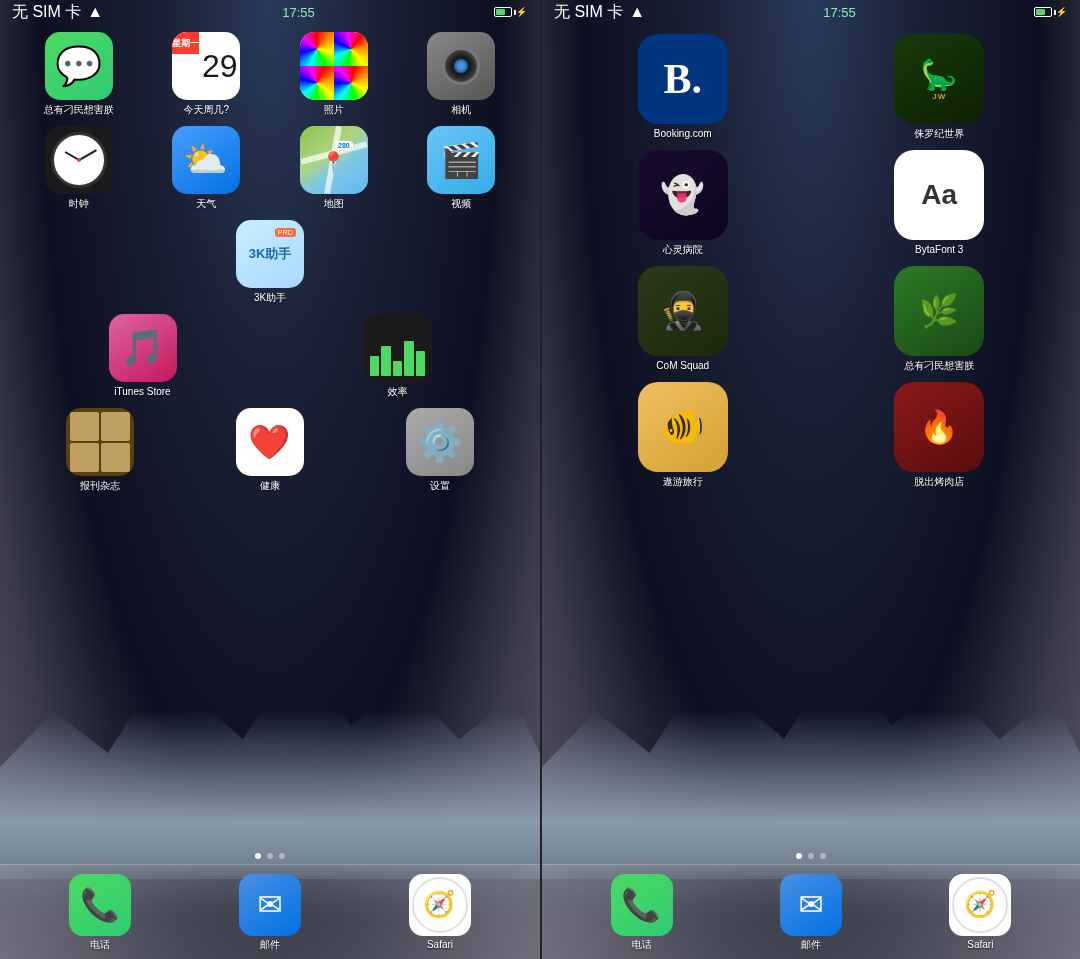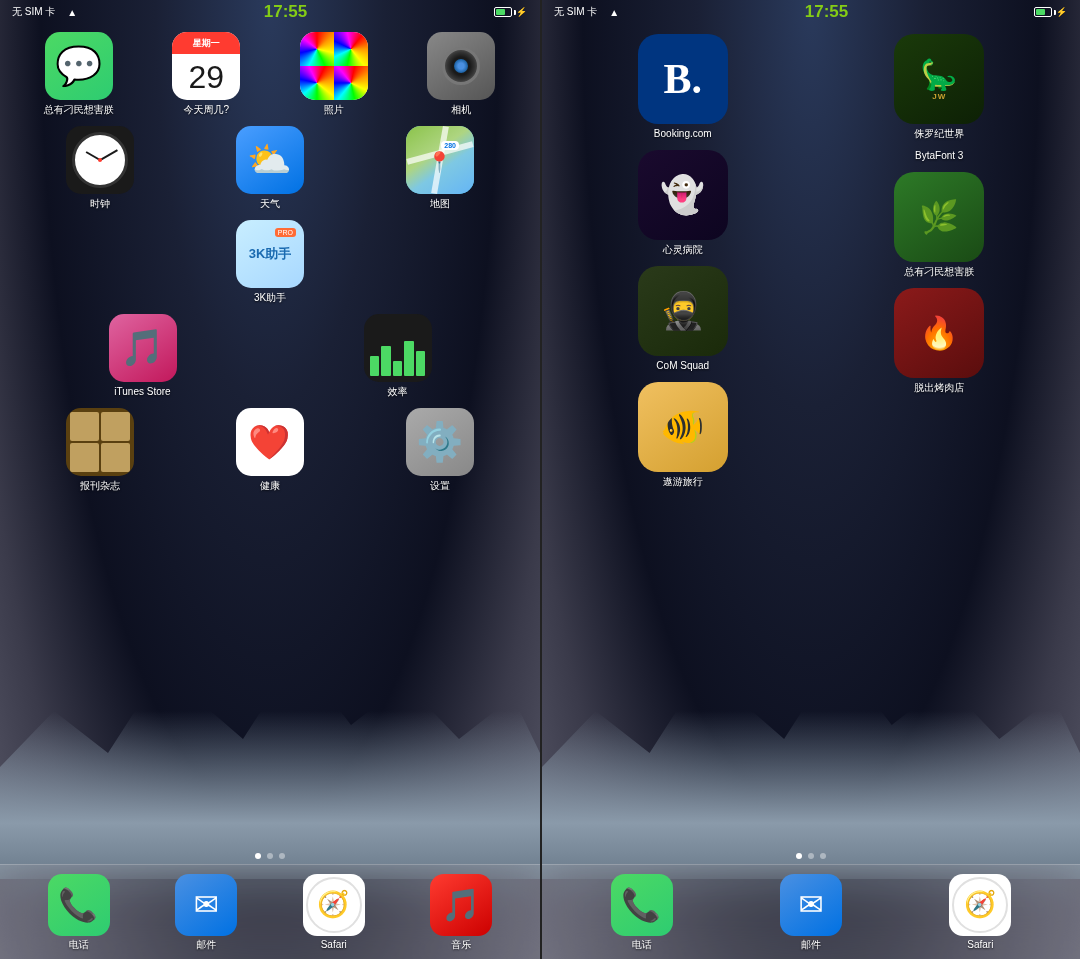--- a/index.html
+++ b/index.html
@@ -40,29 +40,29 @@
       display: flex;
       justify-content: space-between;
       align-items: center;
       padding: 4px 12px;
       height: 24px;
     }
 
     .status-left {
       display: flex;
       align-items: center;
-      gap: 12px;
-      font-size: 10px;
+      gap: 6px;
+      font-size: 16px;
       color: white;
     }
 
     .status-center {
-      font-size: 17px;
-      font-weight: 700;
-      color: #84cc16;
+      font-size: 13px;
+      font-weight: 400;
+      color: #86efac;
     }
 
     .status-right {
       display: flex;
       align-items: center;
       gap: 3px;
       font-size: 11px;
       color: white;
     }
 
@@ -159,21 +159,21 @@
 
     
     .icon-calendar {
       background: white;
     }
 
     .calendar-inner {
       width: 100%;
       height: 100%;
       display: flex;
-      flex-direction: column;
+      flex-direction: row;
     }
 
     .calendar-header {
       background: #ff3b30;
       color: white;
       font-size: 9px;
       font-weight: 600;
       text-align: center;
       padding: 2px 0;
       height: 22px;
@@ -667,20 +667,24 @@
         <div class="app-icon icon-maps">
           <div class="maps-inner">
             <div class="maps-road maps-road-1"></div>
             <div class="maps-road maps-road-2"></div>
             <div class="maps-badge">280</div>
             <div class="maps-pin">📍</div>
           </div>
         </div>
         <span class="app-label">地图</span>
       </div>
+      <div class="app-item">
+        <div class="app-icon icon-video"></div>
+        <span class="app-label">视频</span>
+      </div>
     </div>
 
     <div class="app-row">
       <div class="app-item">
         <div class="app-icon icon-3k">
           <span class="icon-3k-text">3K助手</span>
           <span class="icon-3k-pro">PRO</span>
         </div>
         <span class="app-label">3K助手</span>
       </div>
@@ -756,24 +760,20 @@
       <span class="app-label">邮件</span>
     </div>
     <div class="dock-item">
       <div class="dock-icon icon-safari" style="display:flex;align-items:center;justify-content:center;">
         <div class="safari-compass">
           <span style="font-size:26px;">🧭</span>
         </div>
       </div>
       <span class="app-label">Safari</span>
     </div>
-    <div class="dock-item">
-      <div class="dock-icon icon-music"></div>
-      <span class="app-label">音乐</span>
-    </div>
   </div>
 </div>
 
 <div class="phone-screen" style="border-left: 2px solid #222;">
   <div class="bg-wallpaper"></div>
   <div class="bg-mountains"></div>
 
   <div class="status-bar">
     <div class="status-left">
       <span>无 SIM 卡</span>
@@ -828,20 +828,23 @@
       <div style="display:flex; flex-direction:column; gap:10px; flex:1;">
         <div class="app-item" style="width:auto;">
           <div class="app-icon" style="width:90px;height:90px;border-radius:20px;background:linear-gradient(145deg,#1a3a0a,#0d2005);display:flex;align-items:center;justify-content:center;flex-direction:column;">
             <span style="font-size:30px;">🦕</span>
             <span style="color:#c8a030;font-size:8px;font-weight:800;letter-spacing:1px;">JW</span>
           </div>
           <span class="app-label">侏罗纪世界</span>
         </div>
 
         <div class="app-item" style="width:auto;">
+          <div class="app-icon icon-bytafont" style="width:90px;height:90px;border-radius:20px;">
+            <span style="font-size:28px;font-weight:700;color:#333;">Aa</span>
+          </div>
           <span class="app-label">BytaFont 3</span>
         </div>
 
         <div class="app-item" style="width:auto;">
           <div class="app-icon" style="width:90px;height:90px;border-radius:20px;background:linear-gradient(145deg,#2d7a27,#1a4a15);display:flex;align-items:center;justify-content:center;">
             <span style="font-size:32px;">🌿</span>
           </div>
           <span class="app-label">总有刁民想害朕</span>
         </div>
 

